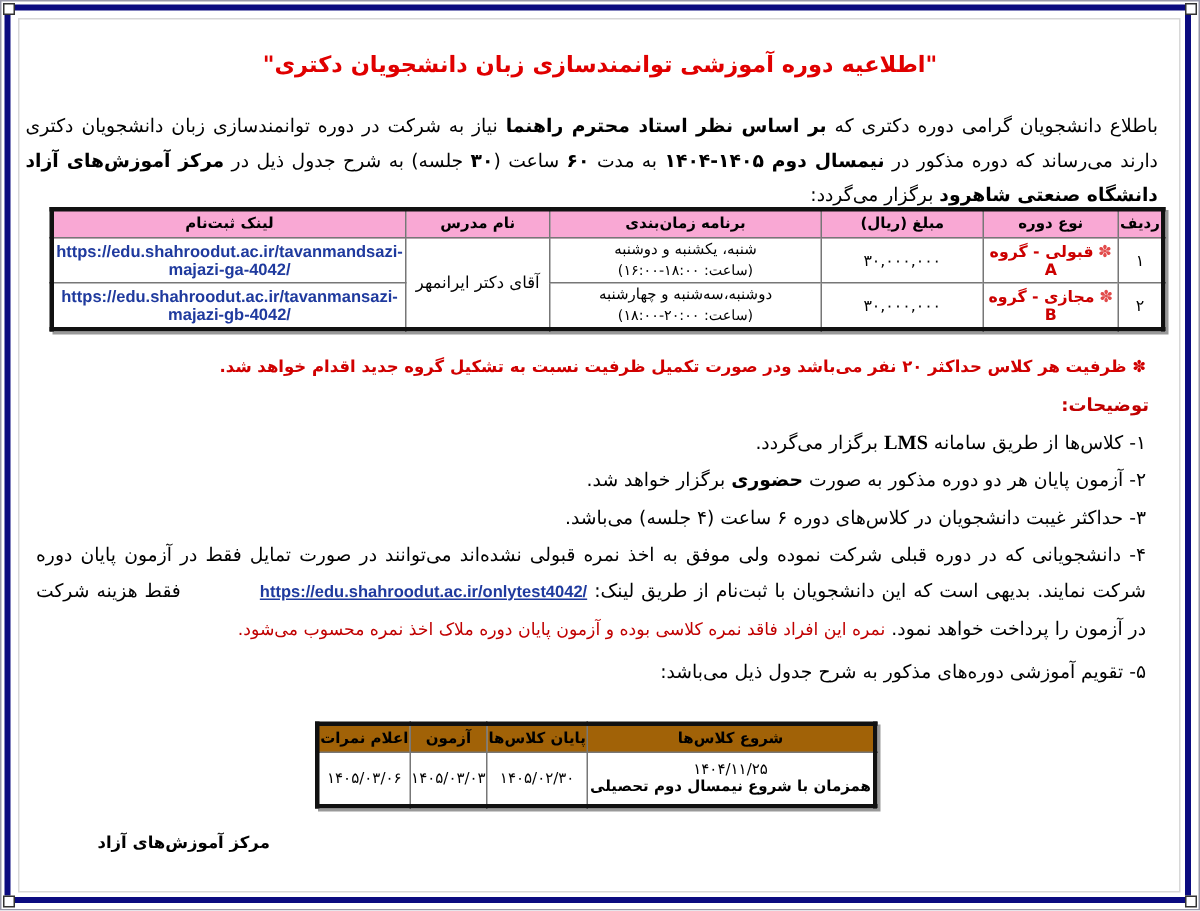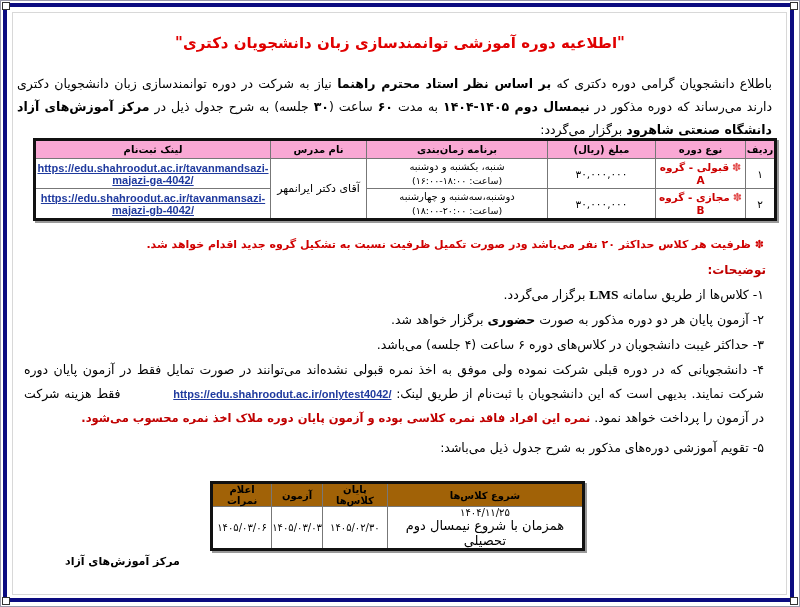--- a/index.html
+++ b/index.html
@@ -29,37 +29,37 @@
   .col-row { width:28px; }
   .col-type { width:89px; }
   .col-price { width:107px; }
   .col-sched { width:180px; }
   .col-teacher { width:95px; }
   .col-link { width:auto; }
   .type-cell { color:#cc0000; font-weight:bold; font-size:10.5px; }
   .star { color:#e24a4a; font-size:11px; margin-left:3px; }
   .sched-line1 { font-size:10px; line-height:14px; }
   .sched-line2 { font-size:9.5px; line-height:14px; }
-  .link { color:#1f3a9e; text-decoration:underline; font-weight:bold; font-family:"Liberation Sans", sans-serif; font-size:11px; direction:ltr; unicode-bidi:embed; }
+  .link { color:#1f3a9e; font-weight:bold; font-family:"Liberation Sans", sans-serif; font-size:11px; direction:ltr; unicode-bidi:embed; }
   .teacher-cell { font-size:11px; }
 
   .capacity { position:absolute; top:218px; right:16px; color:#d00000; font-weight:bold; font-size:11px; direction:rtl; }
   .notes-title { position:absolute; top:243px; right:14px; color:#c00000; font-weight:bold; font-size:12px; direction:rtl; }
 
   .note { position:absolute; right:16px; font-size:12.5px; direction:rtl; white-space:nowrap; }
   .note b { font-weight:bold; }
   .note .lms { font-family:"Liberation Serif", serif; font-weight:bold; font-size:13.5px; }
   .note4 { position:absolute; right:16px; top:338px; width:740px; font-size:12.5px; line-height:24px; direction:rtl; text-align:justify; }
   .note4 .link4 { color:#1f3a9e; text-decoration:underline; font-weight:bold; font-family:"Liberation Sans", sans-serif; font-size:11px; direction:ltr; unicode-bidi:embed;padding-left:48px; }
-  .note4 .red { color:#c00000; font-weight:bold; font-size:11.5px; }
+  .note4 .red { color:#c00000; font-weight:normal; font-size:11.5px; }
 
   table.cal { position:absolute; top:461px; left:190px; width:375px; border-collapse:collapse; border:3px solid #111; direction:rtl; font-size:10px; box-shadow:2px 2px 0 #999; }
   table.cal th { background:#a16207; border:1px solid #777; height:17px; font-weight:bold; font-size:10px; padding:0; text-align:center; }
   table.cal td { border:1px solid #777; text-align:center; padding:0; height:34px; font-size:10px; }
-  .cal-sub { font-size:13px; font-weight:normal;text-align:center; }
+  .cal-sub { font-size:10px; font-weight:bold;text-align:center; }
 
   .signature { position:absolute; top:535px; left:45px; font-size:11px; font-weight:bold; direction:rtl; }
 </style>
 </head>
 <body>
 
 <div class="frame-outer-line"></div>
 <div class="frame-outer"></div>
 <div class="frame-inner"></div>
 <div class="corner" style="left:2px;top:2px;"></div>

